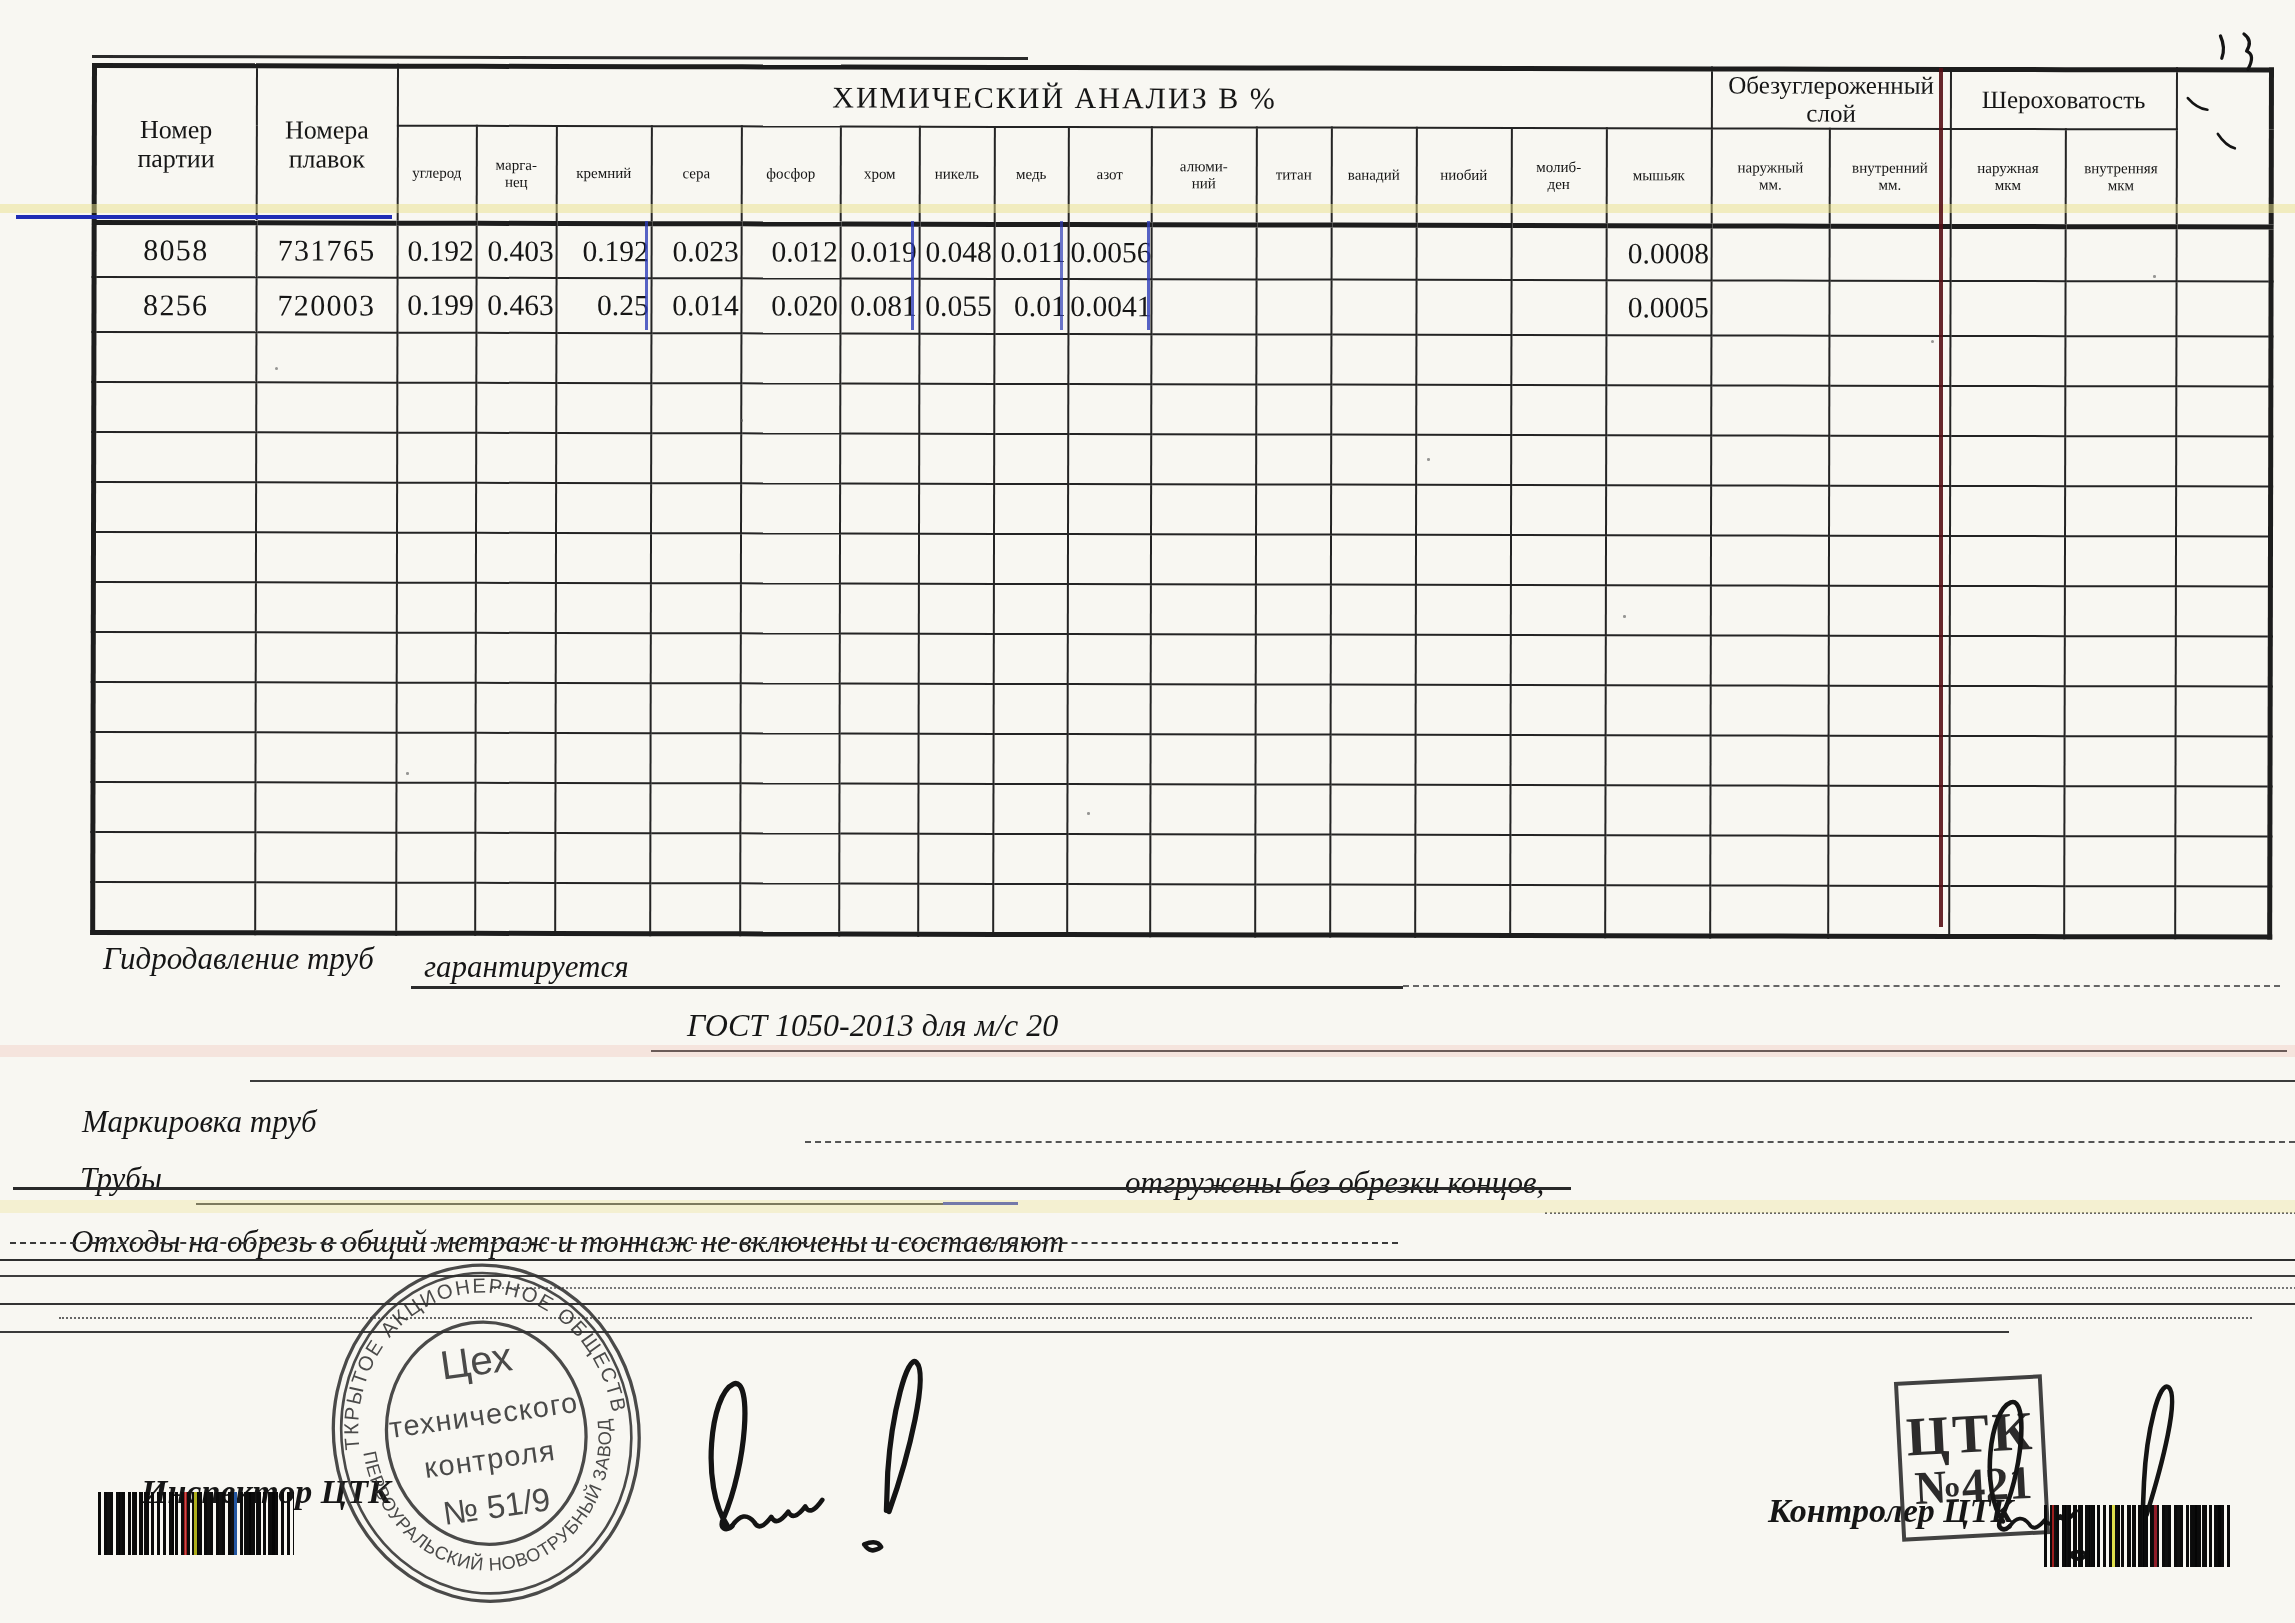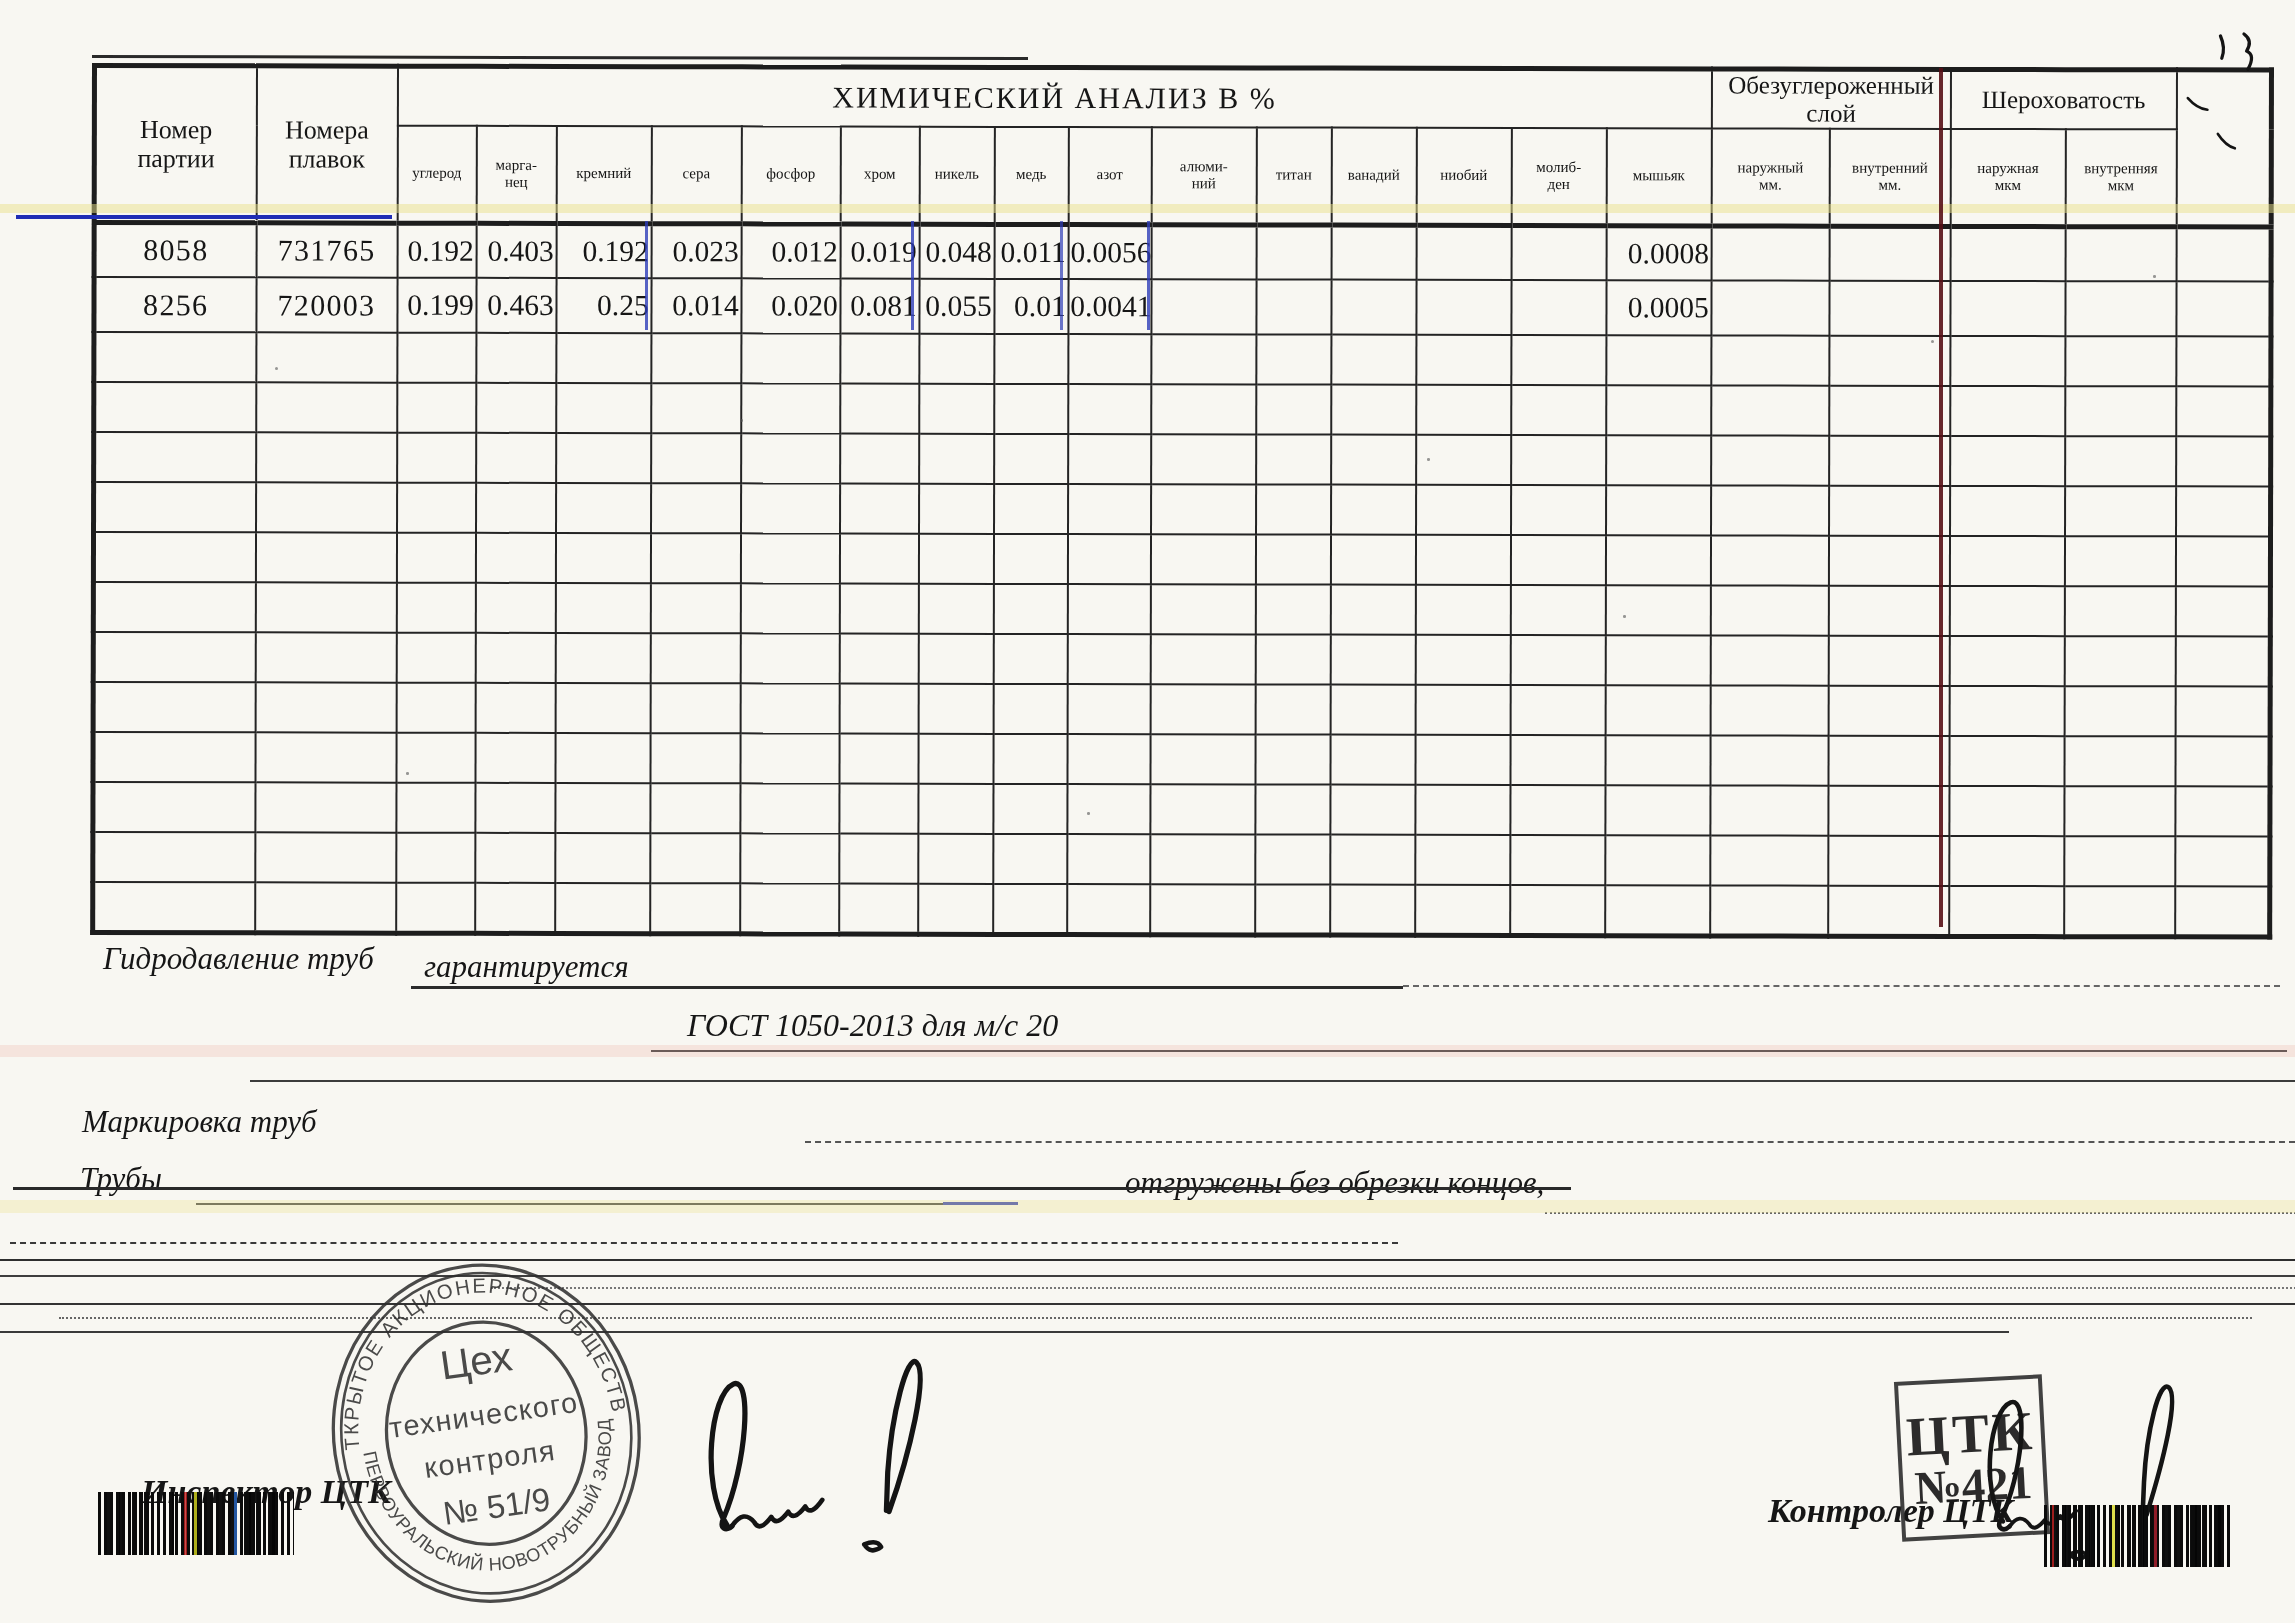--- a/index.html
+++ b/index.html
@@ -490,20 +490,21 @@
   <div class="dline" style="left:805px;top:1141px;width:1490px;border-color:#555;"></div>
 
   <div class="note" style="left:80px;top:1161px;">Трубы</div>
   <div class="note" style="left:1125px;top:1165px;">отгружены без обрезки концов,</div>
   <div class="hline" style="left:13px;top:1187px;width:1558px;height:2.6px;background:#2a2a2a;"></div>
   <div class="hline" style="left:196px;top:1203px;width:812px;background:#333;"></div>
   <div class="hline" style="left:943px;top:1202px;width:75px;height:3.3px;background:#2431b0;"></div>
   <div class="dotline" style="left:1545px;top:1212px;width:751px;border-color:#666;"></div>
   <div class="band" style="top:1200px;height:13px;background:#eee69f;opacity:.4;"></div>
 
+  <div class="note" style="left:71px;top:1224px;">Отходы на обрезь в общий метраж и тоннаж не включены и составляют</div>
   <div class="dline" style="left:9.8px;top:1242px;width:1388px;border-color:#3a3a3a;"></div>
   <div class="hline" style="left:0;top:1259px;width:2295px;background:#2e2e2e;"></div>
   <div class="hline" style="left:0;top:1275px;width:2295px;background:#3e3e3e;"></div>
   <div class="dotline" style="left:491px;top:1287px;width:1805px;border-color:#777;"></div>
   <div class="hline" style="left:0;top:1303px;width:2295px;background:#333;"></div>
   <div class="dotline" style="left:59px;top:1317px;width:2193px;border-color:#666;"></div>
   <div class="hline" style="left:0;top:1331px;width:2009px;background:#3a3a3a;"></div>
 
   <div class="note bold" style="left:141px;top:1473px;">Инспектор ЦТК</div>
   <div class="note bold" style="left:1768px;top:1492px;">Контролер ЦТК</div>

